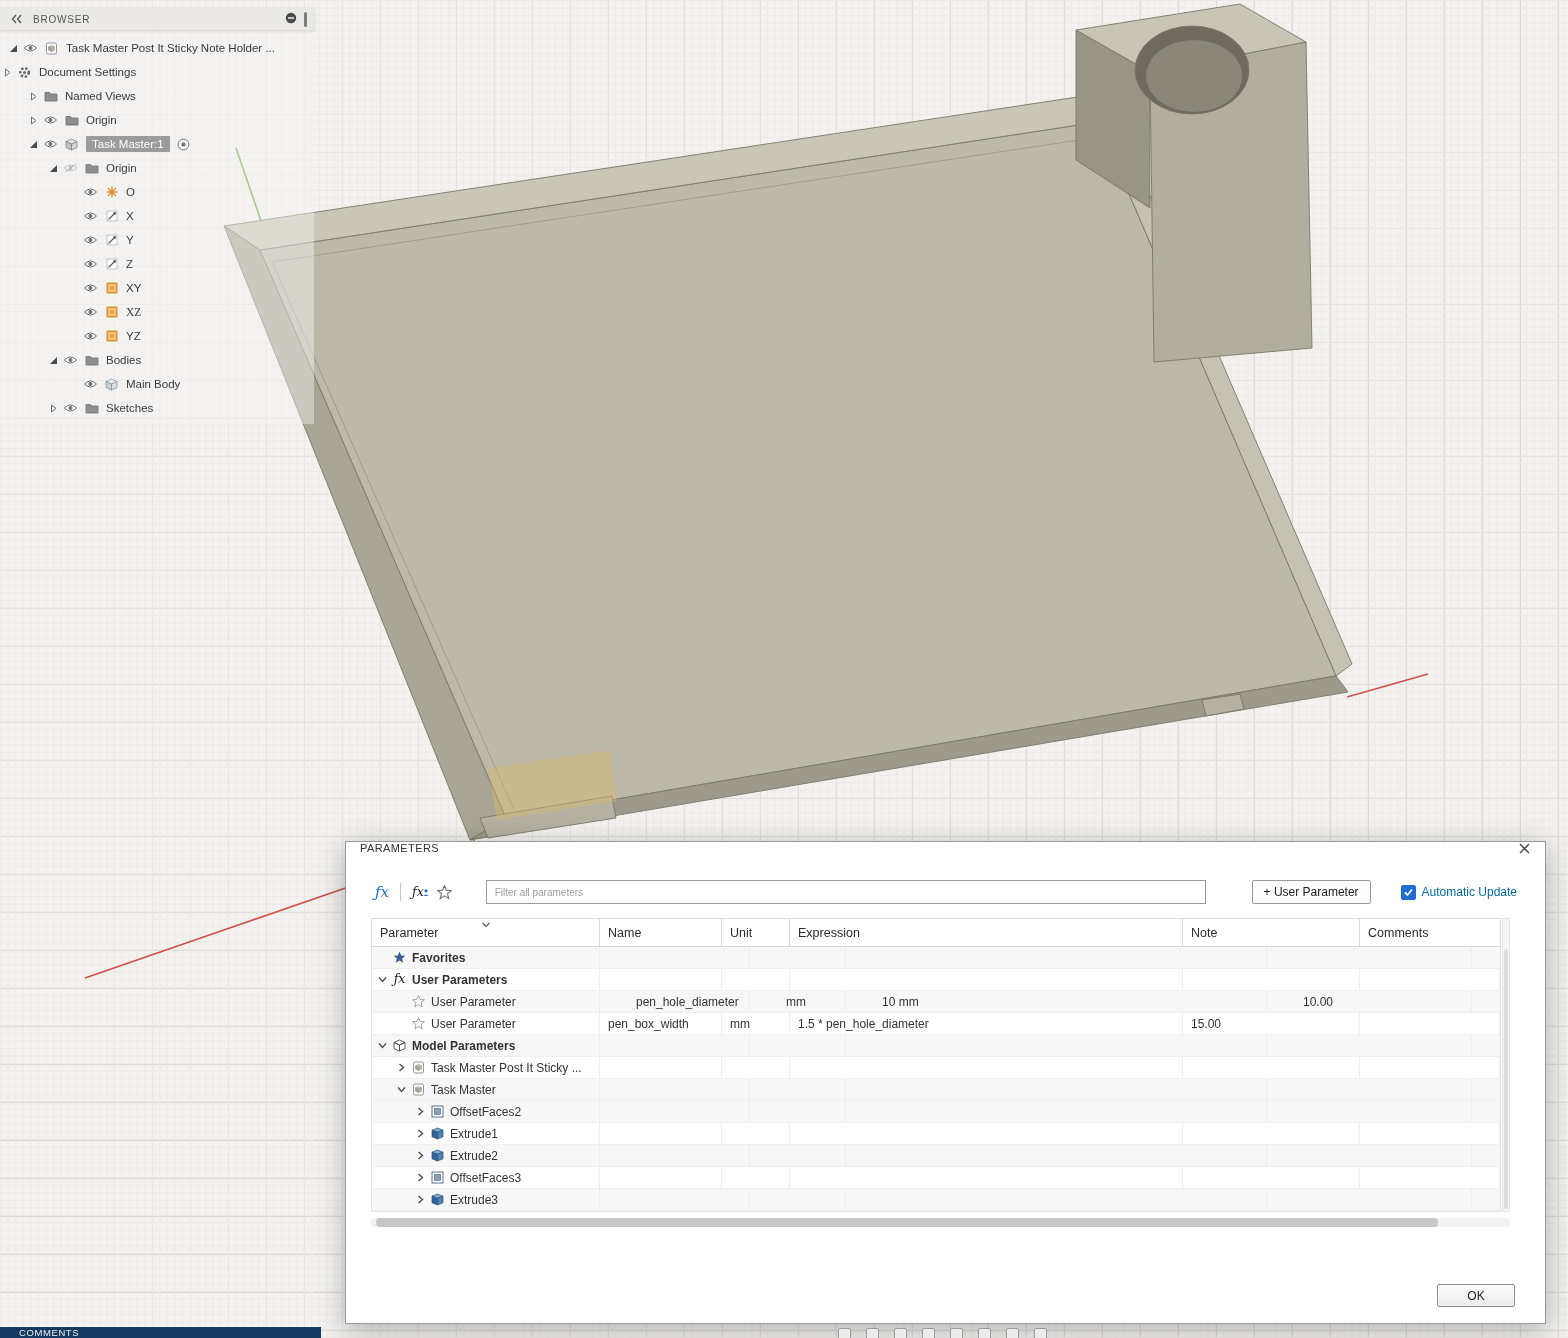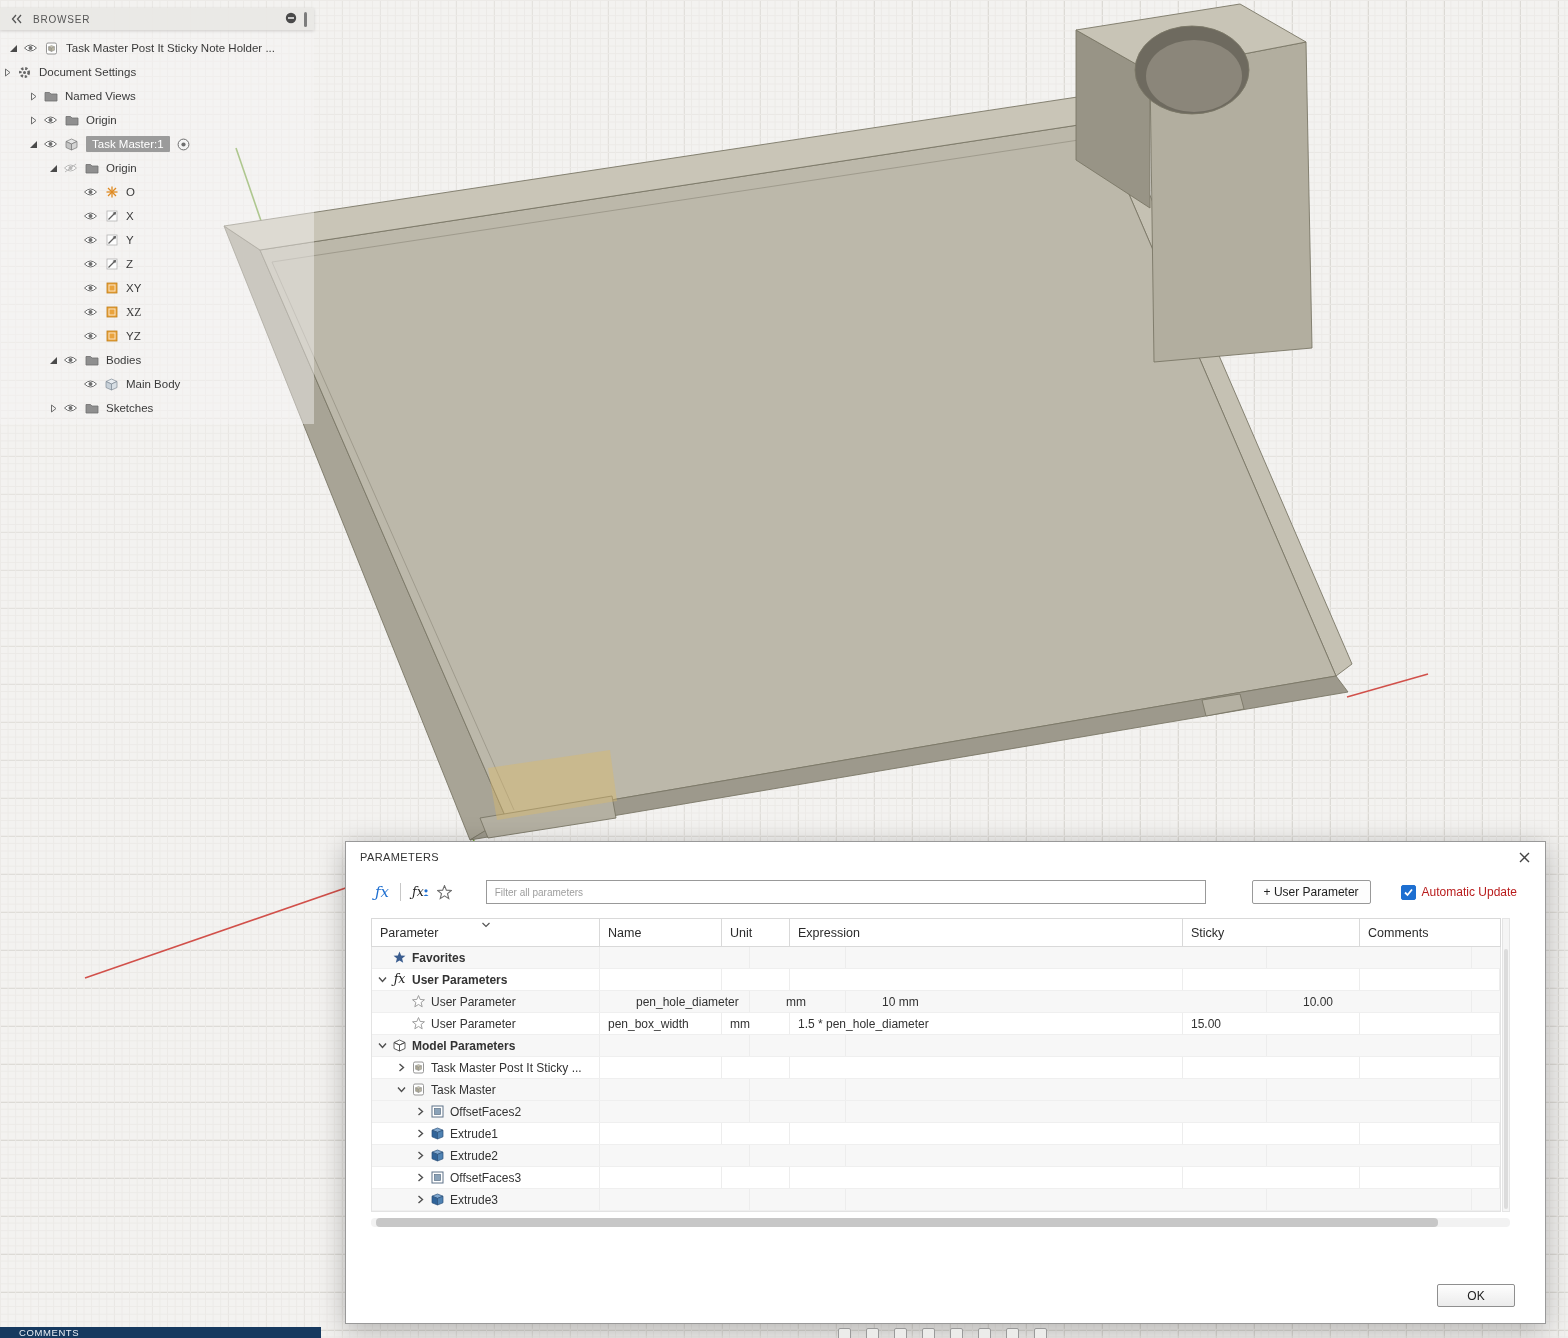--- a/index.html
+++ b/index.html
@@ -28,29 +28,29 @@
   .tr-ic{width:21px;display:flex;justify-content:center;align-items:center;}
   .tr-label{font-size:11.5px;color:#3a3a3a;margin-left:4px;white-space:nowrap;}
   .tr-label.sel{background:#9b9b9b;color:#fff;padding:2px 6px;border-radius:1px;}
   .tr-badge{margin-left:7px;display:flex;align-items:center;}
   .fxg{font-family:"DejaVu Serif",serif;font-style:italic;font-size:12.5px;color:#222;line-height:1;}
   .fxg-blue{color:#1f6fd0;font-size:15px;}
 
   
   #params-dialog{position:absolute;left:345px;top:841px;width:1201px;height:483px;background:#fff;
     border:1px solid #999;box-shadow:0 6px 26px rgba(0,0,0,.28);display:flex;flex-direction:column;box-sizing:border-box;}
-  .dlg-title{height:30px;display:flex;align-items:center;padding:0 14px;font-size:11px;letter-spacing:.4px;color:#333;flex:0 0 auto;}
+  .dlg-title{height:30px;display:flex;align-items:flex-start;padding:0 14px;font-size:11px;letter-spacing:.4px;color:#333;flex:0 0 auto;}
   .dlg-close{margin-left:auto;display:flex;align-items:center;cursor:pointer;}
   .dlg-toolbar{display:flex;align-items:center;padding:8px 28px 4px 25px;flex:0 0 auto;}
   .tb-ic{display:flex;align-items:center;justify-content:center;padding:2px 4px;}
   .tb-divider{width:1px;height:18px;background:#c7c7c7;margin:0 7px;}
   .filter-input{width:702px;height:22px;border:1px solid #999;padding:0 8px;font-size:10px;color:#333;margin-left:30px;outline:none;font-family:"Liberation Sans",sans-serif;}
   .filter-input::placeholder{color:#9d9d9d;}
   .add-param-btn{height:24px;border:1px solid #999;background:#fdfdfd;font-size:12px;color:#222;padding:0 11px;margin-left:auto;border-radius:2px;font-family:"Liberation Sans",sans-serif;}
-  .auto-upd{display:flex;align-items:center;gap:6px;font-size:12px;color:#b91c1c;margin-left:30px;}
+  .auto-upd{display:flex;align-items:center;gap:6px;font-size:12px;color:#0369a1;margin-left:30px;}
   .cbx{width:13px;height:13px;background:#fff;border:1px solid #8a8a8a;border-radius:2px;display:flex;align-items:center;justify-content:center;}
   .cbx.checked{background:#1d6fd1;border-color:#1d6fd1;}
 
   .tbl{position:relative;margin:10px 0 0 25px;width:1139px;flex:0 0 auto;}
   .thead{display:grid;grid-template-columns:228px 122px 68px 393px 177px 142px;width:1130px;height:29px;background:#fff;border:1px solid #d9d9d9;box-sizing:border-box;}
   .th{display:flex;align-items:center;padding:0 8px;font-size:12.5px;color:#2b2b2b;border-right:1px solid #d9d9d9;position:relative;box-sizing:border-box;white-space:nowrap;}
   .th:last-child{border-right:none;}
   .sort-caret{position:absolute;left:50%;top:-2px;transform:translateX(-50%);}
   .pbody{border:1px solid #e3e3e3;border-top:none;width:1130px;box-sizing:border-box;}
   .prow{display:grid;grid-template-columns:228px 122px 68px 393px 177px 140px;height:21px;border-bottom:1px solid #efefef;}
@@ -457,21 +457,21 @@
       </span>
     </div>
     <div class="tbl">
       <div class="thead">
           <div class="th c0">Parameter<span class="sort-caret"><svg width="9" height="6" viewBox="0 0 9 6">
                 <path d="M1 1 L4.5 4.5 L8 1" fill="none" stroke="#555" stroke-width="1.2"></path>
               </svg></span></div>
           <div class="th c1">Name</div>
           <div class="th c2">Unit</div>
           <div class="th c3">Expression</div>
-          <div class="th c4">Sticky</div>
+          <div class="th c4">Note</div>
           <div class="th c5">Comments</div>
         </div>
       <div class="pbody">
           <div class="prow even group">
             <div class="pc c0" style="padding-left:4px">
               <span class="pcaret"></span>
               <span class="pic">
                 <svg width="13" height="13" viewBox="0 0 12 12">
                   <path d="M6 .5 7.5 4.1 11.5 4.4 8.4 6.9 9.4 10.9 6 8.7 2.6 10.9 3.6 6.9 .5 4.4 4.5 4.1 Z" fill="#3b5d8f"></path>
                 </svg>

